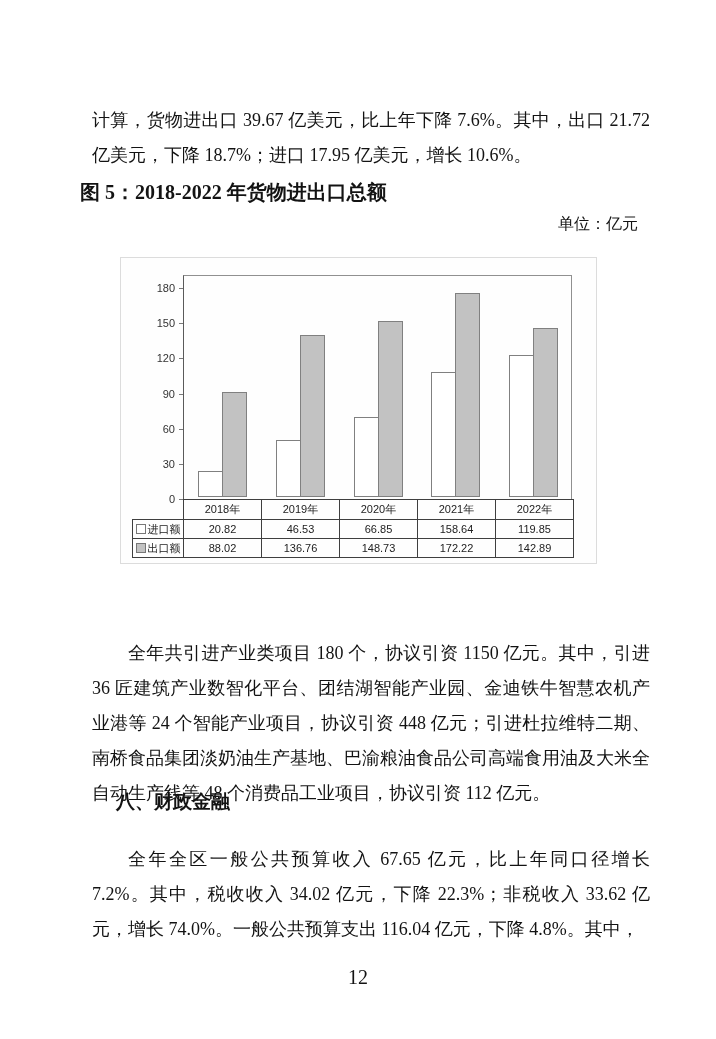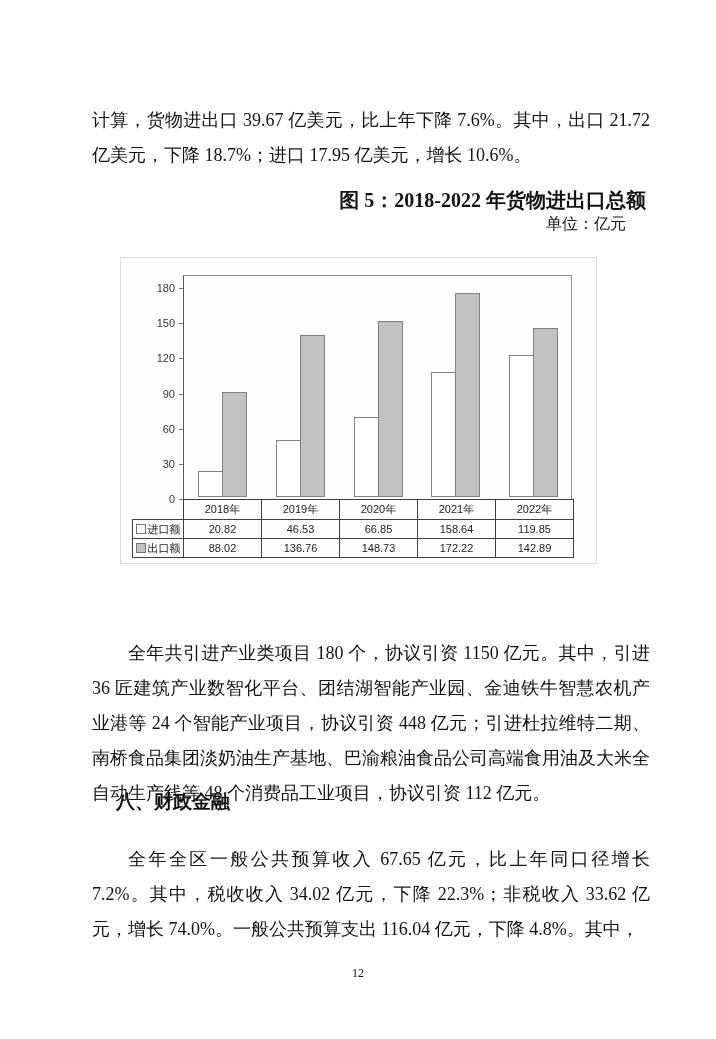--- a/index.html
+++ b/index.html
@@ -10,35 +10,35 @@
   }
   .para{
     position:absolute;left:80px;width:558px;
     font-size:18px;line-height:35px;text-align:justify;margin:12px;
   }
   .indent{text-indent:2em;}
   .p1{top:91px;}
   .p2{top:624px;}
   .p3{top:830px;}
   .fig-title{
-    position:absolute;left:80px;top:179px;width:558px;margin:8px;
-    font-size:20px;line-height:26px;font-weight:bold;text-align:right;
+    position:absolute;left:80px;top:179px;width:558px;margin:0;
+    font-size:20px;line-height:26px;font-weight:bold;text-align:left;
   }
   .unit{
-    position:absolute;left:76px;top:214px;width:550px;
+    position:absolute;left:88px;top:214px;width:550px;
     font-size:16px;text-align:right;
   }
   .sec-head{
     position:absolute;left:115px;top:789px;margin:1px;
     font-family:"Liberation Sans","DejaVu Sans",sans-serif;
     font-size:19px;font-weight:bold;line-height:24px;
   }
   .pagenum{
     position:absolute;left:0;top:966px;width:716px;
-    font-size:12px;text-align:center;
+    font-size:20px;text-align:center;
   }
   
   .chart{
     position:absolute;left:120px;top:257px;width:477px;height:307px;
     background:#fefefe;border:1px solid #dcdcdc;box-sizing:border-box;
   }
   .plot-area{
     position:absolute;left:62px;top:17px;width:389px;height:224px;
     border-top:1px solid #909090;border-right:1px solid #909090;
     border-left:1px solid #5a5a5a;box-sizing:border-box;

